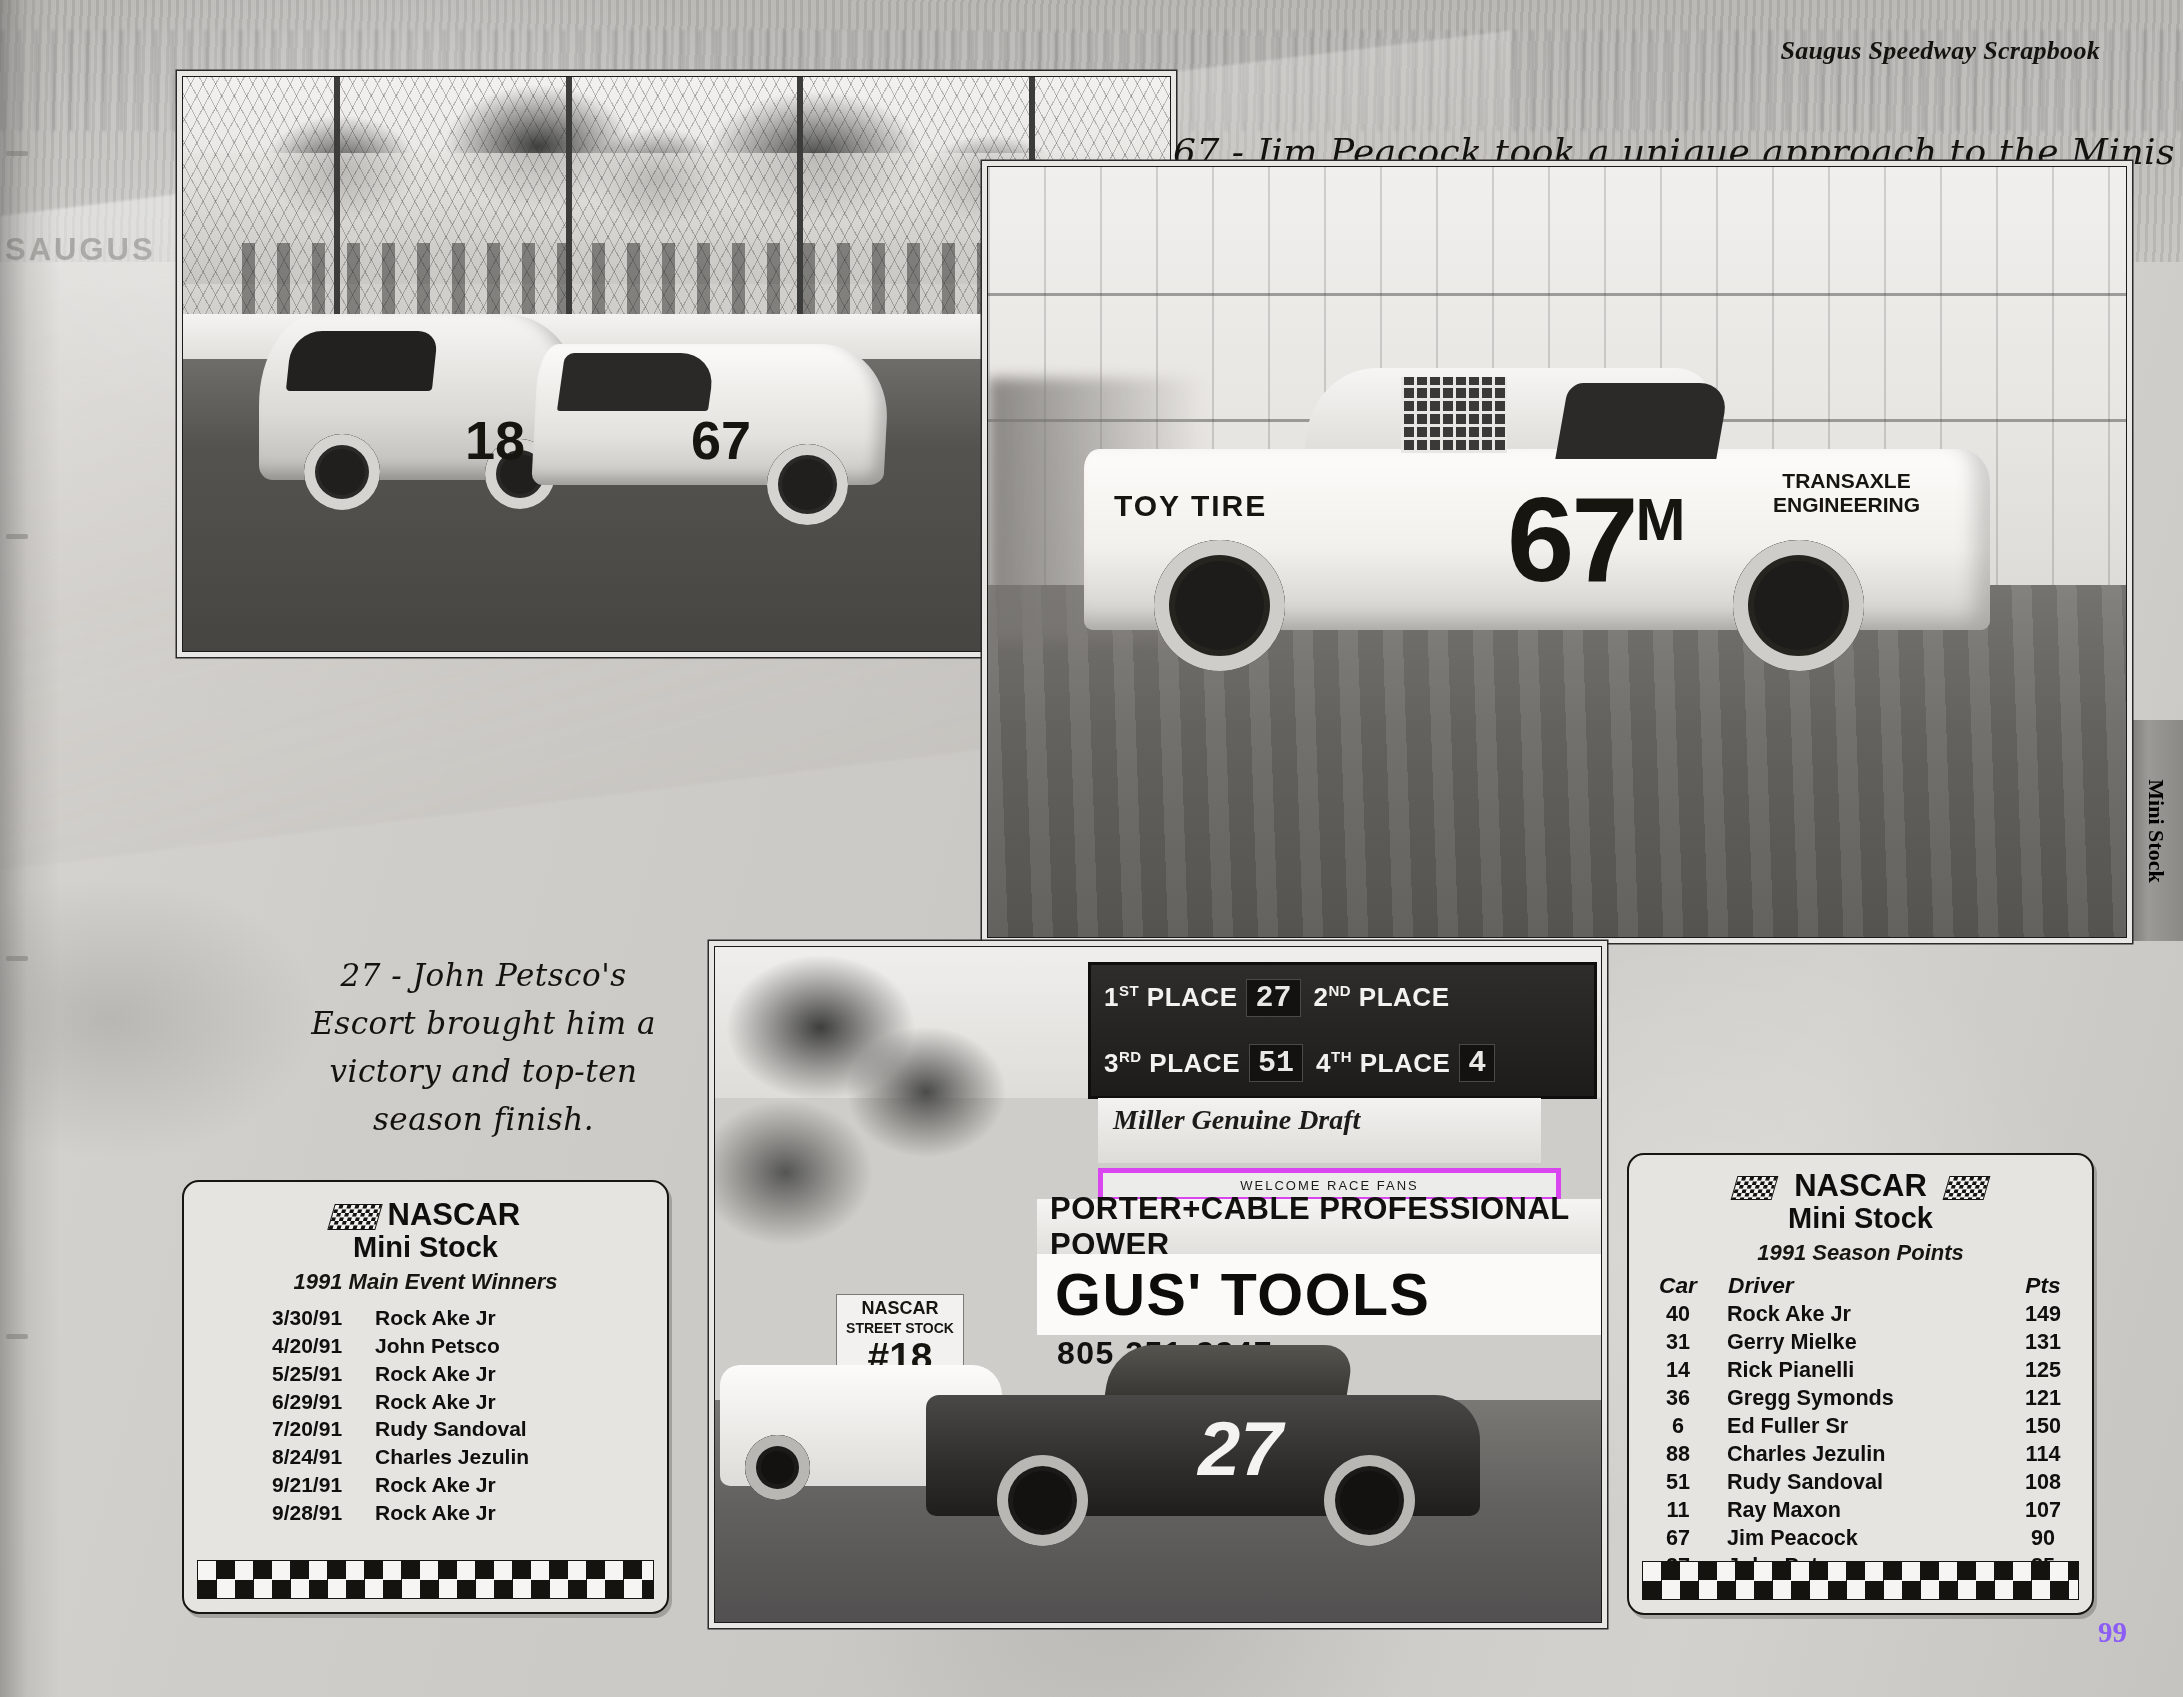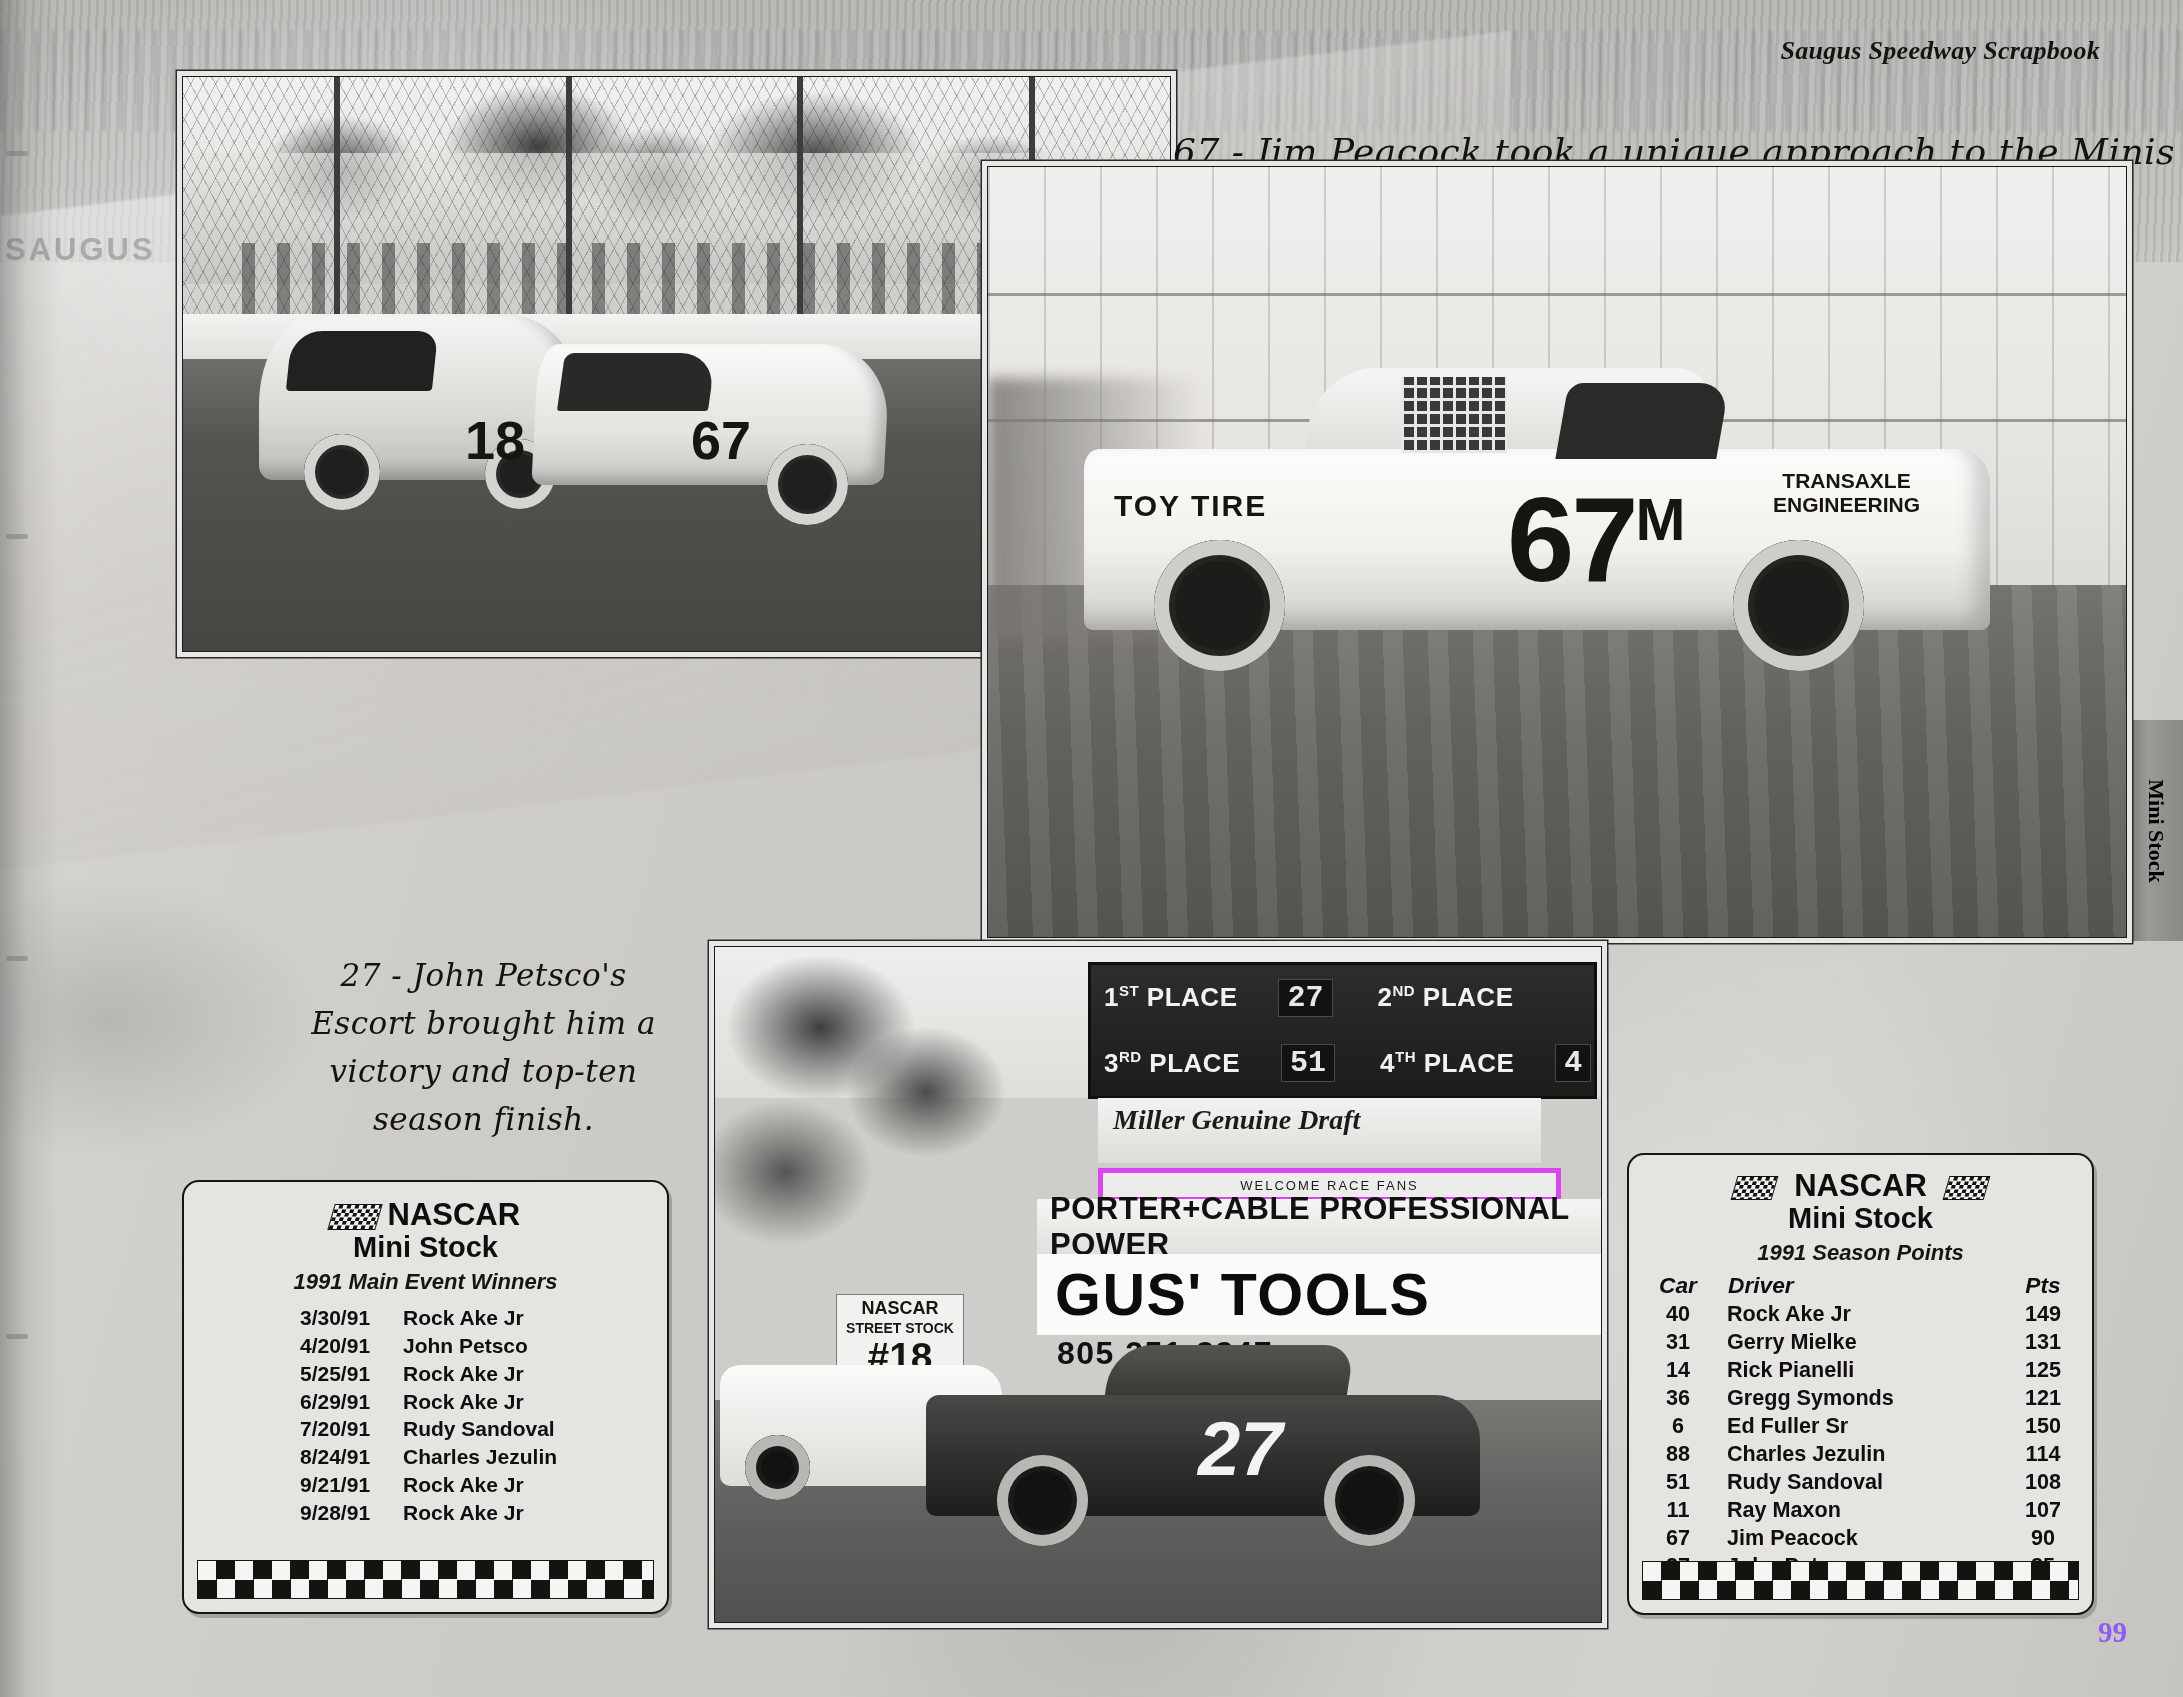--- a/index.html
+++ b/index.html
@@ -214,21 +214,21 @@
   .p3-trees { position:absolute; left:0; top:0; width:352px; height:322px;
     background:
       radial-gradient(ellipse 131px 101px at 30% 25%, #3e3e3c, rgba(62,62,60,0) 72%),
       radial-gradient(ellipse 111px 91px at 60% 45%, #4b4b49, rgba(75,75,73,0) 72%),
       radial-gradient(ellipse 121px 101px at 20% 70%, #555553, rgba(85,85,83,0) 72%);
   }
   .p3-board { position:absolute; left:373px; top:15px; width:503px; height:131px;
     background: linear-gradient(180deg,#2e2d2b,#1d1c1a);
     border: 3px solid #0f0e0c;
   }
-  .p3-board-row { position:absolute; left:0; right:0; height:50%; display:flex; align-items:center;gap:32px; }
+  .p3-board-row { position:absolute; left:0; right:0; height:50%; display:flex; align-items:center; }
   .p3-lbl { font-family:"Liberation Sans", sans-serif; font-weight:bold; font-size:26px; color:#f3f2f0;
     margin-left:13px; letter-spacing:0.5px; white-space:nowrap;}
   .p3-lbl sup{font-size:15px;}
   .p3-val { font-family:"Liberation Mono", monospace; font-weight:bold; font-size:30px; color:#e9e7e3;
     background:#131210; padding:1px 8px; margin-left:9px; border:1.5px solid #4a4947; }
   .p3-miller { position:absolute; left:383px; top:151px; width:443px; height:65px;
     background: linear-gradient(180deg,#f3f2f0,#dedcd8); }
   .p3-miller-txt { position:absolute; left:398px; top:157px;
     font-family:"Liberation Serif", serif; font-weight:bold; font-style:italic; font-size:28px; color:#1c1b19; }
   .p3-welcome { position:absolute; left:383px; top:221px; width:453px; height:24px;
@@ -306,21 +306,21 @@
   .flagicon { display:inline-block; width:46px; height:24px; vertical-align:middle;
     background:
       repeating-conic-gradient(#15130f 0 25%, #f2f1ef 0 50%) 0 0 / 8px 8px;
     transform: skewX(-16deg);
     border:1px solid #15130f;
   }
   .flagicon.small { width:39px; height:22px; }
 
   .winner-list {
     margin: 9px 0 0 0;
-    padding: 0 0 0 116px;
+    padding: 0 0 0 88px;
     list-style: none;
     font-family: "Liberation Sans", sans-serif;
     font-weight: bold;
     font-size: 21px;
     color: #100f0d;
     line-height: 1.33;
   }
   .winner-list li { display:flex; }
   .winner-list .w-date { width: 103px; }
   .winner-list .w-name { }

